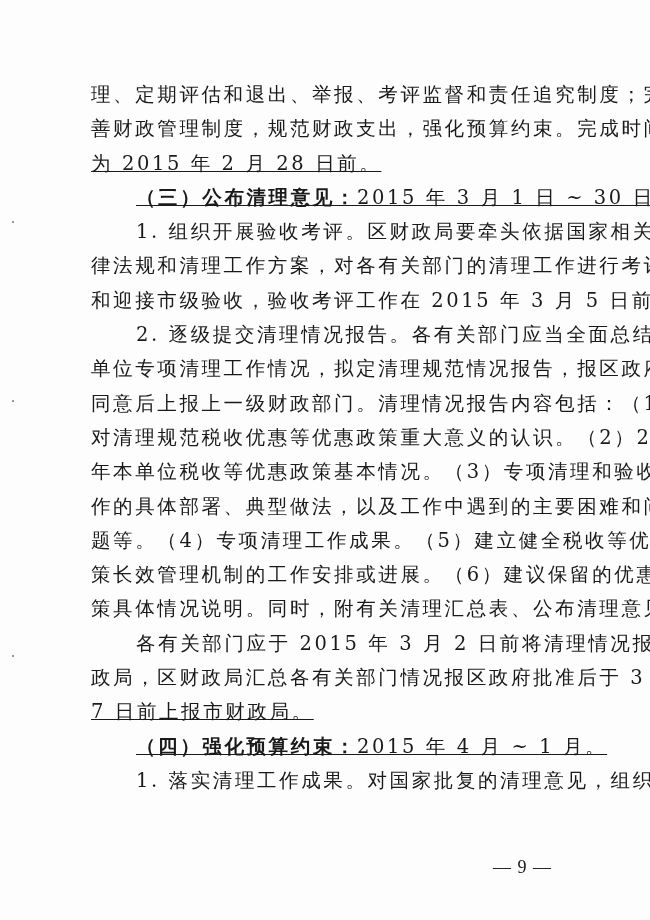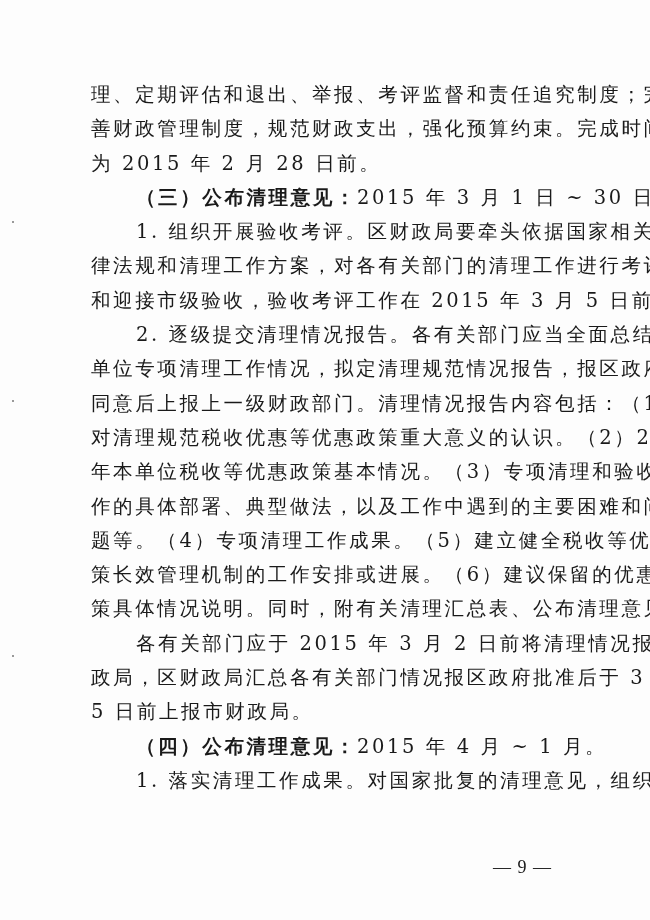--- a/index.html
+++ b/index.html
@@ -31,20 +31,21 @@
     height: 34.3px;
     line-height: 34.3px;
     font-size: 19.5px;
     white-space: nowrap;
     letter-spacing: 2.6px;
     text-align: justify;
     text-align-last: justify;
   }
   .line.last {
     text-align-last: left;
+    text-decoration: underline;
   }
   .indent {
     padding-left: 45px;
   }
   .heading {
     font-weight: bold;
   }
   .heading .date {
     font-weight: normal;
   }
@@ -85,23 +86,23 @@
     <div class="line">同意后上报上一级财政部门。清理情况报告内容包括：（1）</div>
     <div class="line">对清理规范税收优惠等优惠政策重大意义的认识。（2）2014</div>
     <div class="line">年本单位税收等优惠政策基本情况。（3）专项清理和验收工</div>
     <div class="line">作的具体部署、典型做法，以及工作中遇到的主要困难和问</div>
     <div class="line">题等。（4）专项清理工作成果。（5）建立健全税收等优惠政</div>
     <div class="line">策长效管理机制的工作安排或进展。（6）建议保留的优惠政</div>
     <div class="line">策具体情况说明。同时，附有关清理汇总表、公布清理意见</div>
 
     <div class="line indent">各有关部门应于 2015 年 3 月 2 日前将清理情况报区财</div>
     <div class="line">政局，区财政局汇总各有关部门情况报区政府批准后于 3 月</div>
-    <div class="line last">5 日前上报市财政局。</div>
+    <div class="line last">7 日前上报市财政局。</div>
 
-    <div class="line last indent heading"><span>（四）公布清理意见：</span><span class="date">2015 年 4 月 ~ 1 月。</span></div>
+    <div class="line last indent heading"><span>（四）强化预算约束：</span><span class="date">2015 年 4 月 ~ 1 月。</span></div>
 
     <div class="line indent">1. 落实清理工作成果。对国家批复的清理意见，组织清</div>
 
   </div>
 
   <div class="page-number">— 9 —</div>
 
   <div class="speck" style="left:12px; top:221px;"></div>
   <div class="speck" style="left:12px; top:400px;"></div>
   <div class="speck" style="left:12px; top:655px;"></div>

